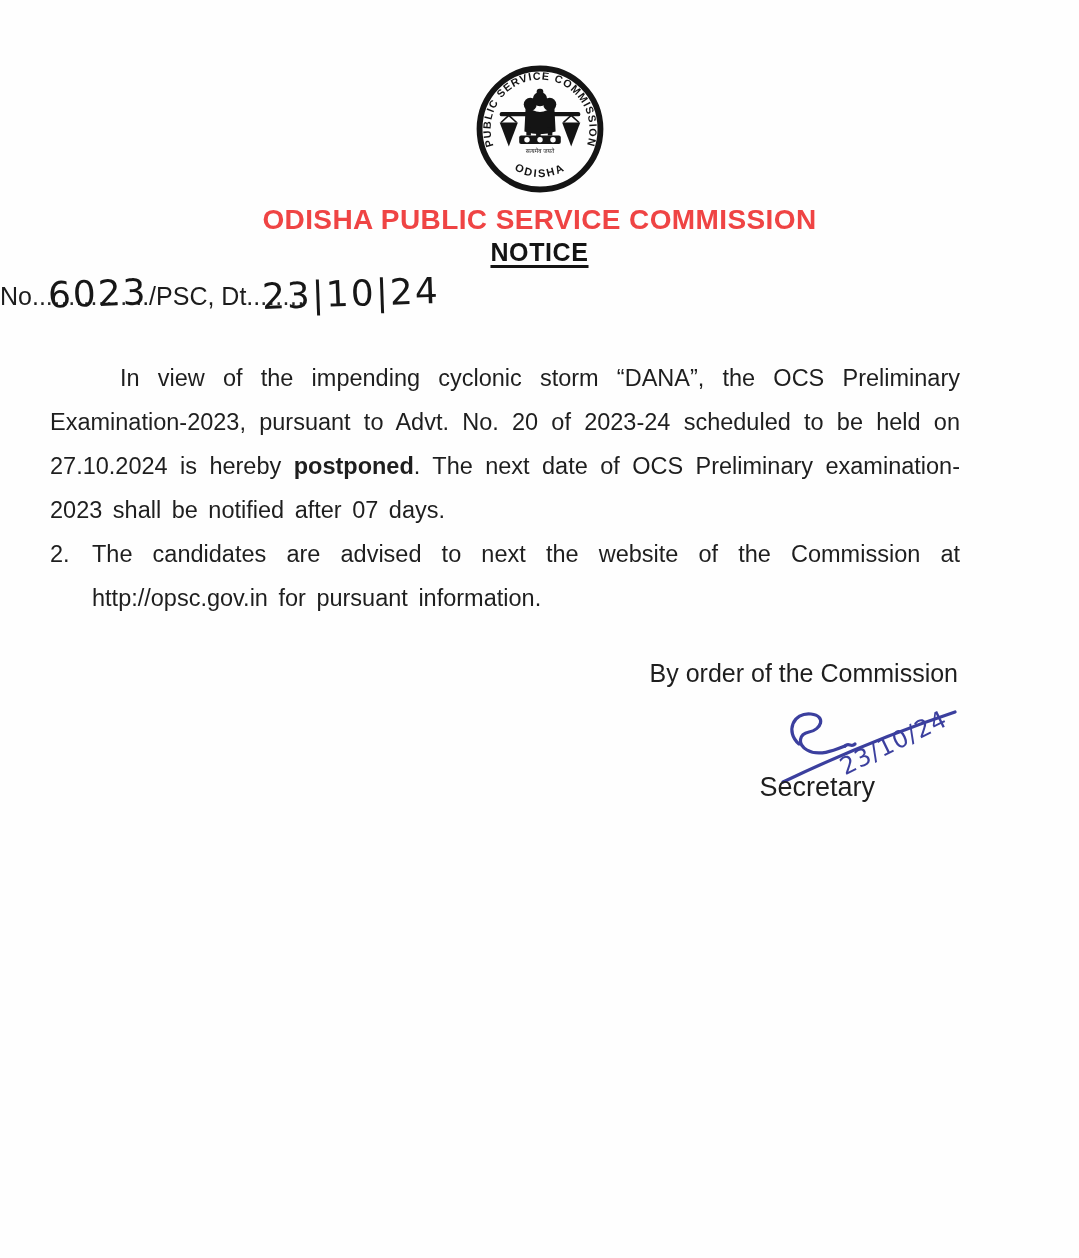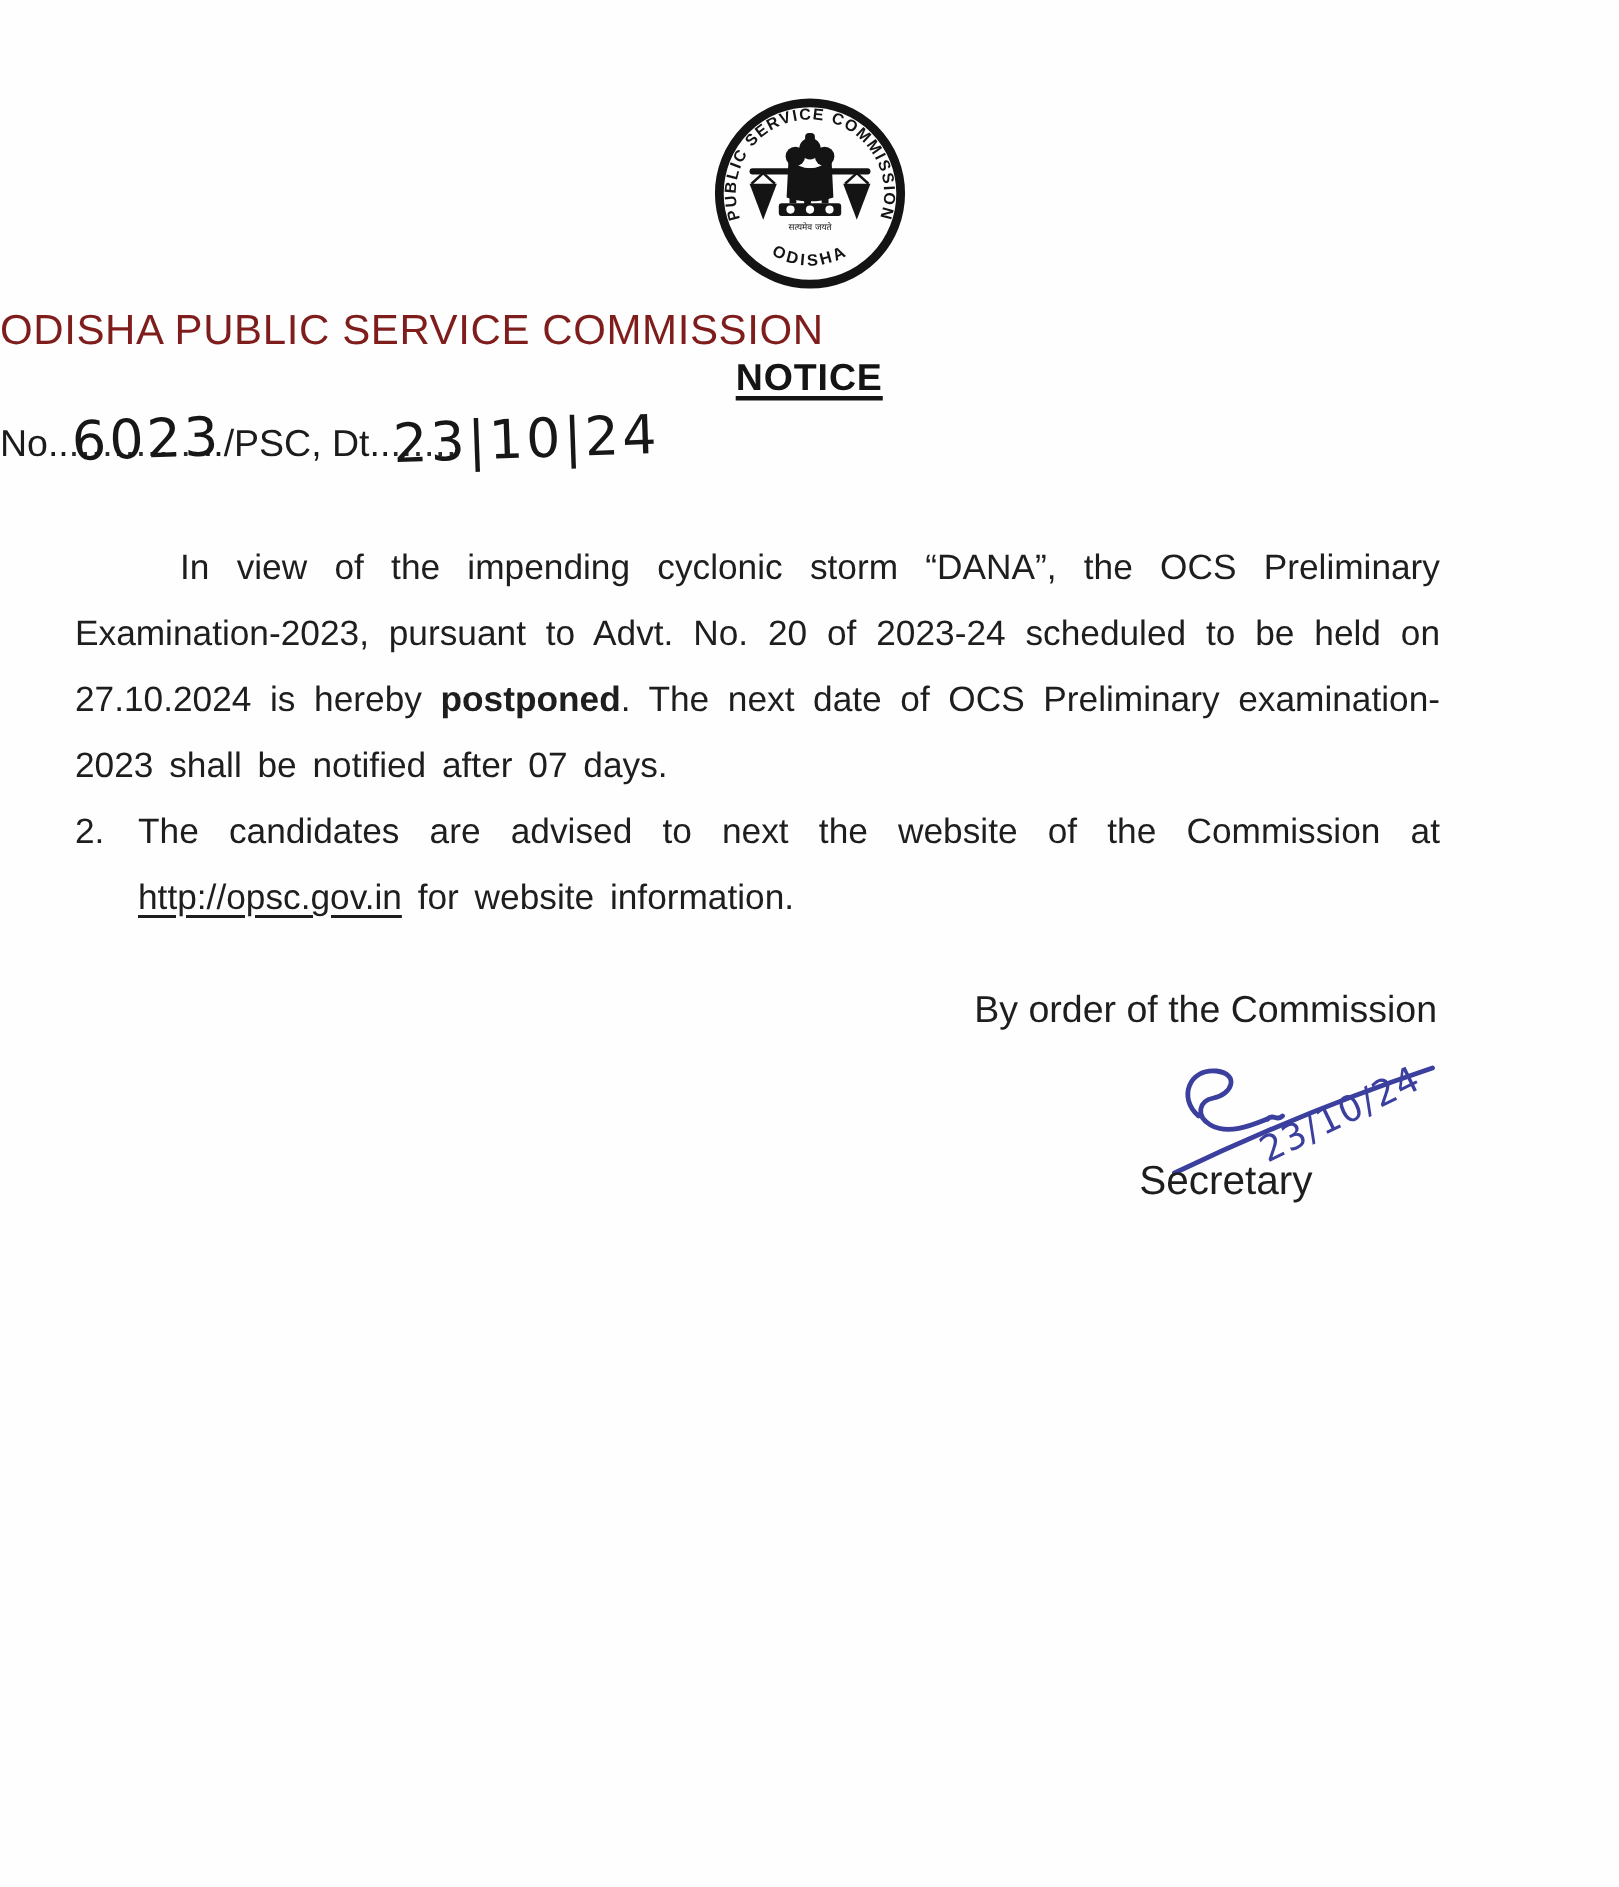--- a/index.html
+++ b/index.html
@@ -26,23 +26,24 @@
     width: 130px;
     height: 130px;
   }
 
   
   .org-title {
     position: absolute;
     top: 204px;
     left: 0;
     width: 100%;
+    text-align: center;
     font-size: 28px;
-    font-weight: normal;
-    color: #7f1d1d;
+    font-weight: bold;
+    color: #ef4444;
     letter-spacing: 0.4px;
   }
   .doc-type {
     position: absolute;
     top: 238px;
     left: 0;
     width: 100%;
     text-align: center;
     font-size: 25px;
     font-weight: bold;
@@ -108,21 +109,20 @@
     margin-top: 0;
   }
   .item2 .num {
     flex: 0 0 42px;
   }
   .item2 .item2-text {
     flex: 1;
     text-align: justify;
   }
   .link {
-    text-decoration: underline;
     text-underline-offset: 4px;
   }
   b.strong { font-weight: bold; margin-top: 40px; }
 
   
   .by-order {
     position: absolute;
     top: 659px;
     right: 121px;
     font-size: 25px;
@@ -197,21 +197,21 @@
   </div>
 
   <div class="ref-line">
     <span>No..</span><span class="fill"><span class="dots">............</span><span class="hand">6023</span></span><span>../PSC, Dt..</span><span class="fill"><span class="dots">......</span><span class="hand">23|10|24</span></span>
   </div>
 
   <div class="body-block">
     <p class="para1"><span>In view of the impending cyclonic storm “DANA”, the OCS Preliminary Examination-2023, pursuant to Advt. No. 20 of 2023-24 scheduled to be held on 27.10.2024 is hereby </span><b class="strong">postponed</b><span>. The next date of OCS Preliminary examination-2023 shall be notified after 07 days.</span></p>
     <div class="item2">
       <span class="num">2.</span>
-      <div class="item2-text"><span>The candidates are advised to next the website of the Commission at </span><span class="link">http://opsc.gov.in</span><span> for website information.</span></div>
+      <div class="item2-text"><span>The candidates are advised to next the website of the Commission at </span><span class="link">http://opsc.gov.in</span><span> for pursuant information.</span></div>
     </div>
   </div>
 
   <div class="by-order">By order of the Commission</div>
 
   <svg class="signature-svg" viewBox="0 0 215 95">
     <g stroke="#3b3f9e" stroke-width="3.2" fill="none" stroke-linecap="round" stroke-linejoin="round">
       <path d="M30,46 C16,34 24,14 42,16 C58,18 52,32 40,34 C30,36 28,46 38,52 C50,59 66,52 76,48"></path>
       <path d="M76,48 C80,44 82,50 86,46"></path>
       <path d="M14,84 C60,62 120,36 186,14"></path>

